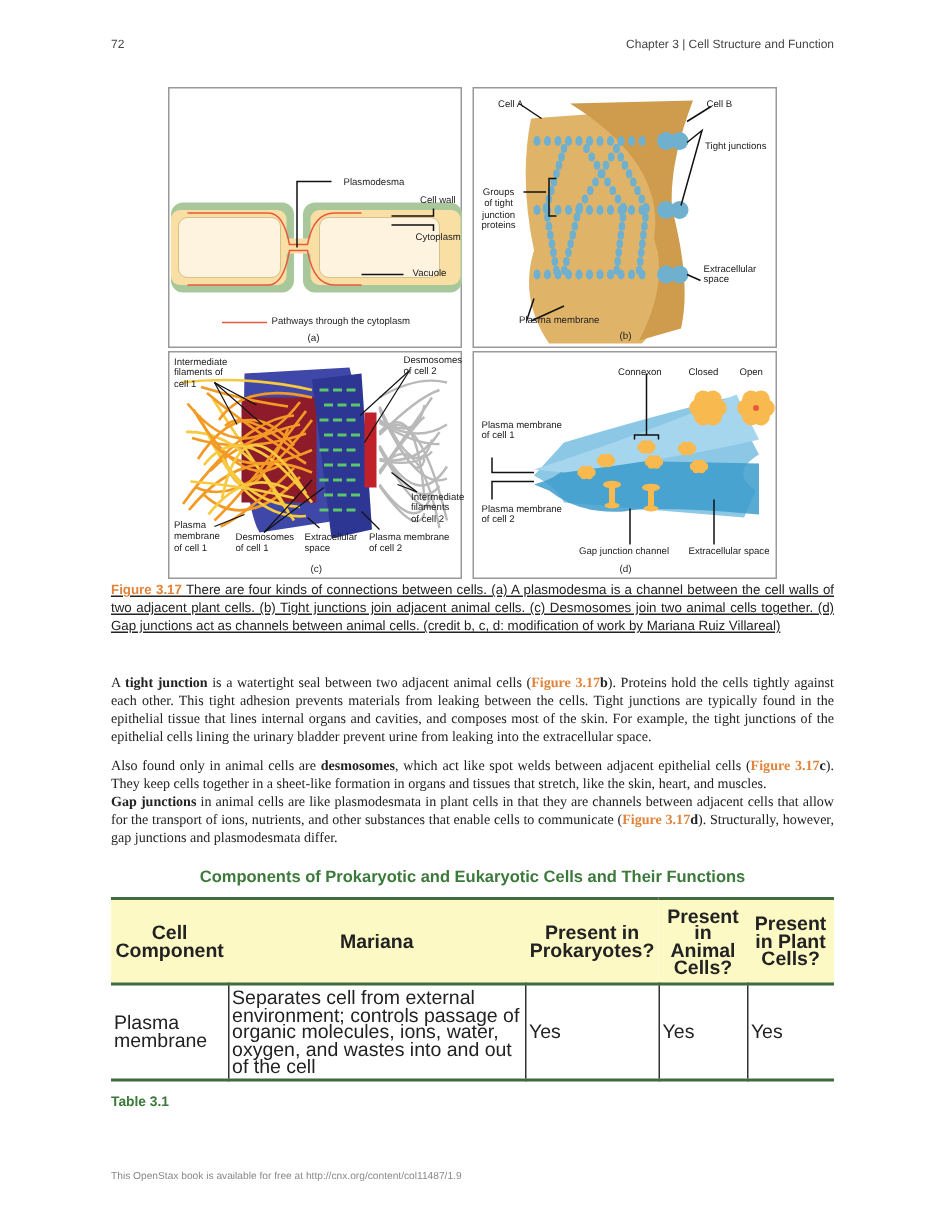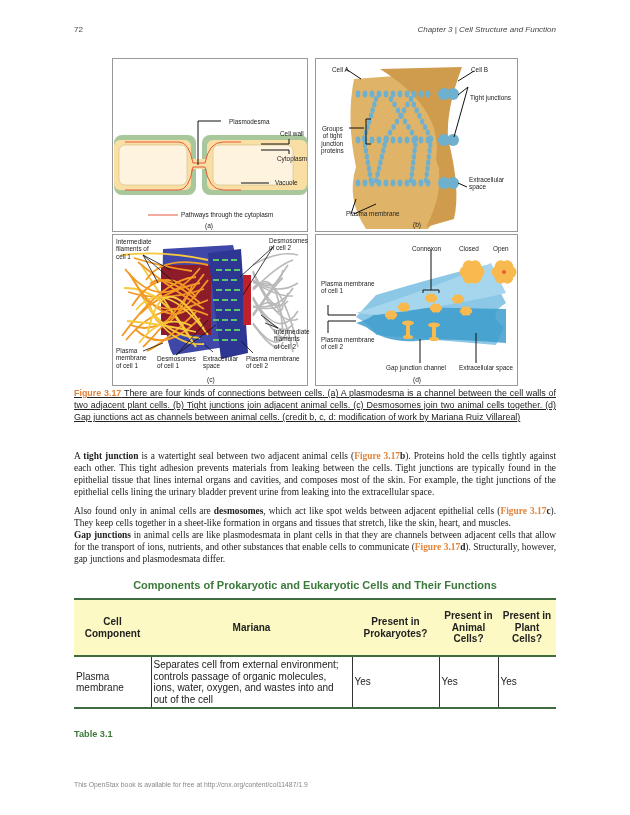--- a/index.html
+++ b/index.html
@@ -9,34 +9,34 @@
   .panel { position: absolute; border: 1px solid #999; background: #fff; box-sizing: border-box; }
   .lbl { position: absolute; font-size: 6.4px; line-height: 7.4px; color: #222; white-space: nowrap; }
   .cap { position: absolute; font-size: 6.6px; color: #222; }
   .caption { left: 74px; top: 387px; width: 482px; font-size: 8.9px; line-height: 12px; text-align: justify; color: #222; text-decoration: underline; }
   .caption .fig { color: #e2833a; font-weight: bold; }
   .para { position: absolute; left: 74px; width: 482px; font-family: "Liberation Serif", serif; font-size: 9.4px; line-height: 12.1px; text-align: justify; color: #222; margin: 0; }
   .para b { font-weight: bold; }
   .para .ref { color: #e2833a; font-weight: bold; }
   .para .suf { font-weight: bold; }
   .tbl-title { position: absolute; left: 74px; width: 482px; top: 579px; text-align: center; color: #3b7a3b; font-weight: bold; font-size: 11px; }
-  table.ct { position: absolute; left: 74px; top: 598px; width: 482px; border-collapse: collapse; font-size: 10px; }
+  table.ct { position: absolute; left: 74px; top: 598px; width: 482px; border-collapse: collapse; font-size: 13px; }
   table.ct th { background: #fcf9c4; font-weight: bold; text-align: center; padding: 2px 3px; line-height: 11.5px; color: #222; }
   table.ct thead tr { border-top: 2px solid #3f6b3f; border-bottom: 2px solid #3f6b3f; }
   table.ct td { padding: 2px 2px; line-height: 11.5px; vertical-align: middle; color: #222; border-left: 1px solid #333; }
   table.ct td:first-child { border-left: none; }
   table.ct tbody tr { border-bottom: 2px solid #3f6b3f; }
   .tbl-label { position: absolute; left: 74px; top: 713px; color: #3b7a3b; font-weight: bold; font-size: 9.2px; margin-top: 16px; }
   .footer { position: absolute; left: 74px; top: 781px; color: #888; font-size: 6.8px; }
 </style>
 </head>
 <body>
 
 <div class="abs hdr" style="left:74px;">72</div>
-<div class="abs hdr" style="right:74px;font-style:italic;">Chapter 3 | Cell Structure and Function</div>
+<div class="abs hdr" style="right:74px;">Chapter 3 | Cell Structure and Function</div>
 
 <div>
 
   <div class="panel" style="left:112px; top:58px; width:196px; height:174px;">
     <svg width="196" height="174" style="position:absolute;left:0;top:0;">
 
       <rect x="1" y="76" width="82" height="60" rx="8" fill="#a8c89c"></rect>
       <rect x="1" y="81" width="77" height="50" rx="6" fill="#f9dfa4"></rect>
       <rect x="6" y="86" width="68" height="40" rx="6" fill="#fdf3de" stroke="#c9b37a" stroke-width="0.5"></rect>
 

